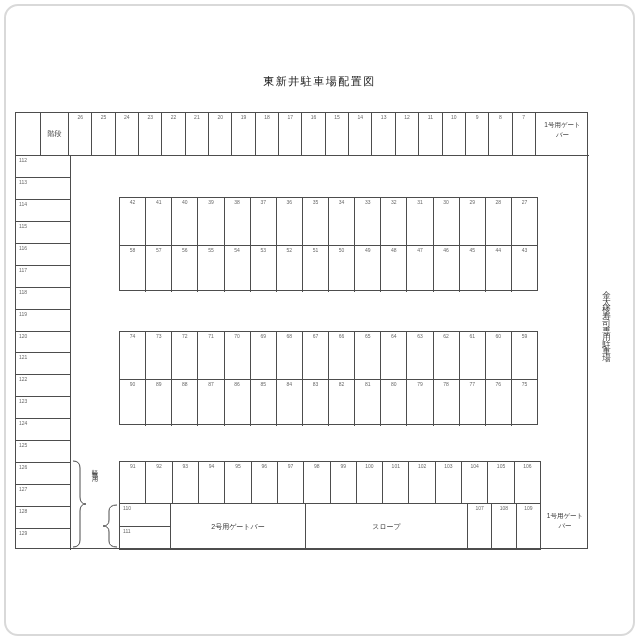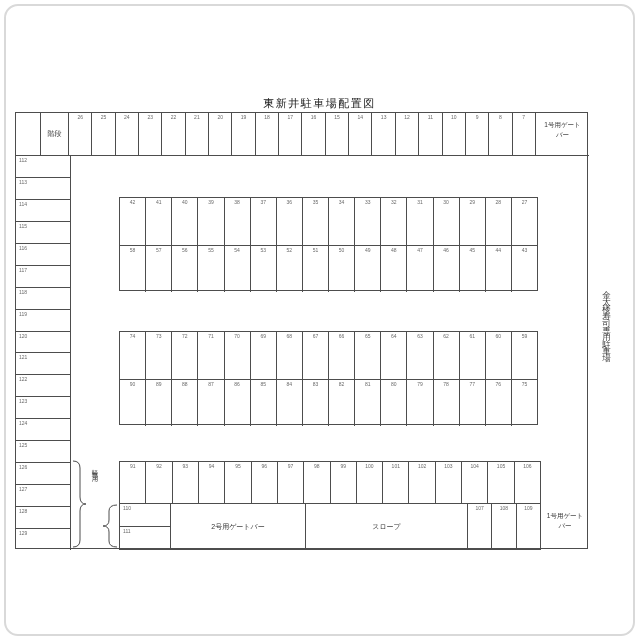--- a/index.html
+++ b/index.html
@@ -6,21 +6,21 @@
   html,body { margin:0; padding:0; }
   body {
     width:639px; height:640px; position:relative; background:#fff;
     font-family:"Liberation Sans", sans-serif; overflow:hidden;
   }
   .photo-frame {
     position:absolute; left:4px; top:4px; width:627px; height:628px;
     border:2px solid #d9d9d9; border-radius:14px; pointer-events:none;
   }
   .title {
-    position:absolute; left:0; top:96px; width:639px; text-align:center;
+    position:absolute; left:0; top:74px; width:639px; text-align:center;
     font-size:11px; color:#222; letter-spacing:1.5px;
   }
   .diagram {
     position:absolute; left:15px; top:112px; width:573px; height:437px;
     border:1px solid var(--line); box-sizing:border-box;
   }
   .abs { position:absolute; box-sizing:border-box; }
   .b { border:1px solid var(--line); }
   .row { display:flex; }
   .row .cell {

